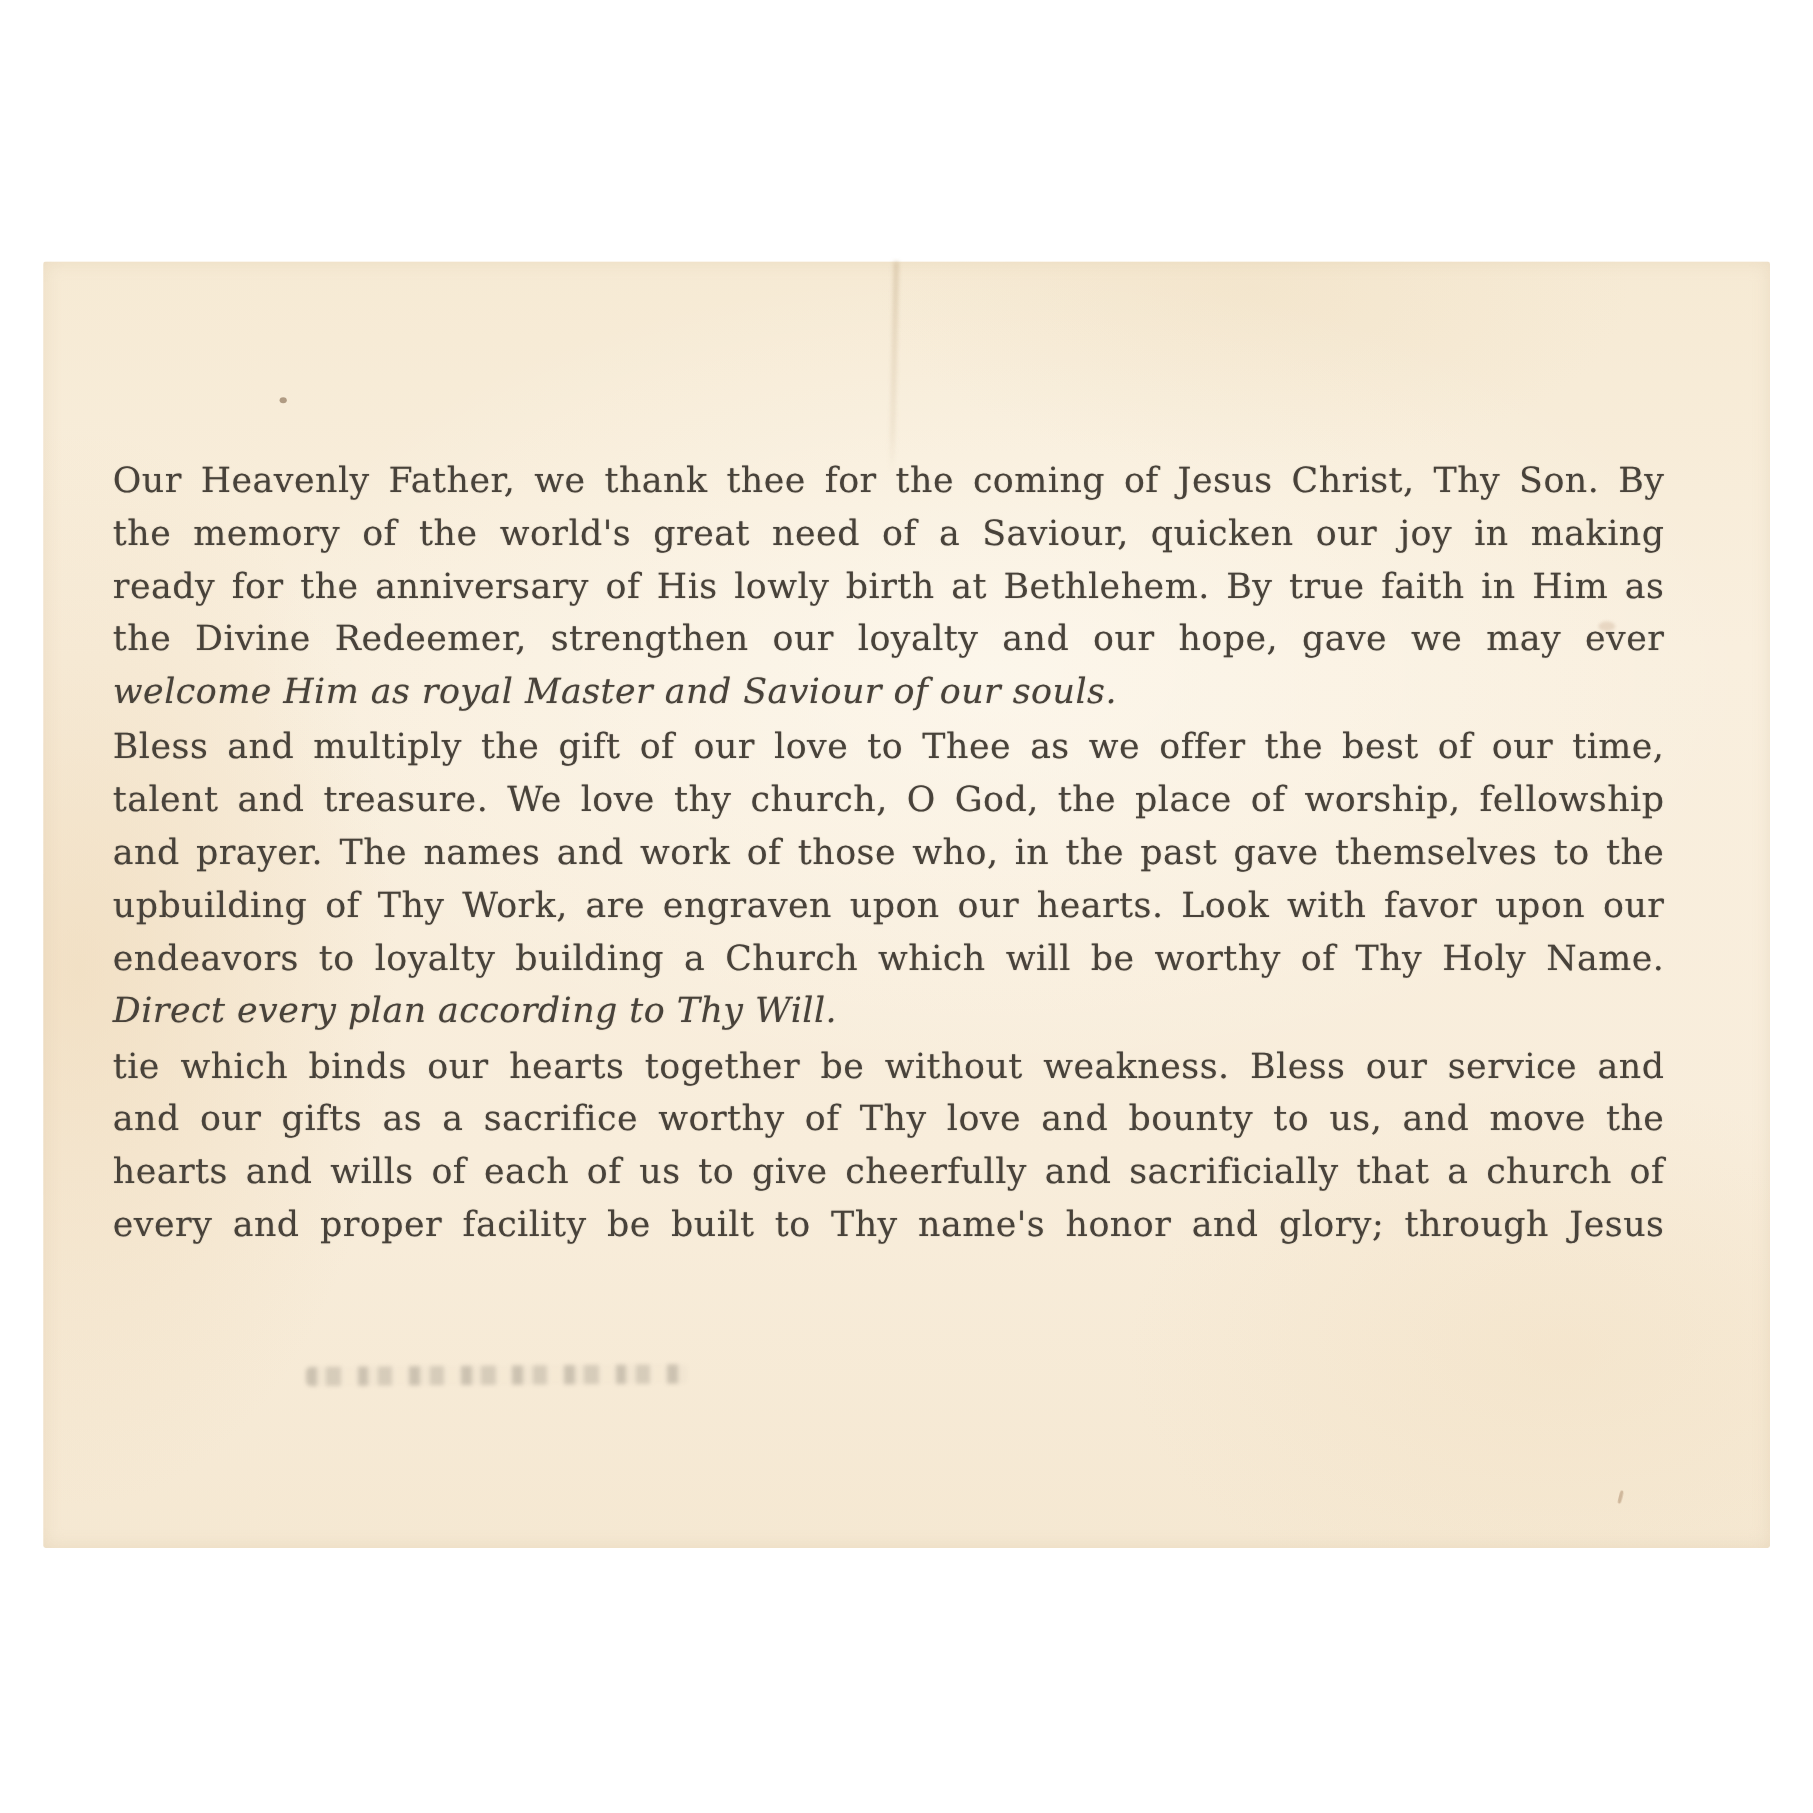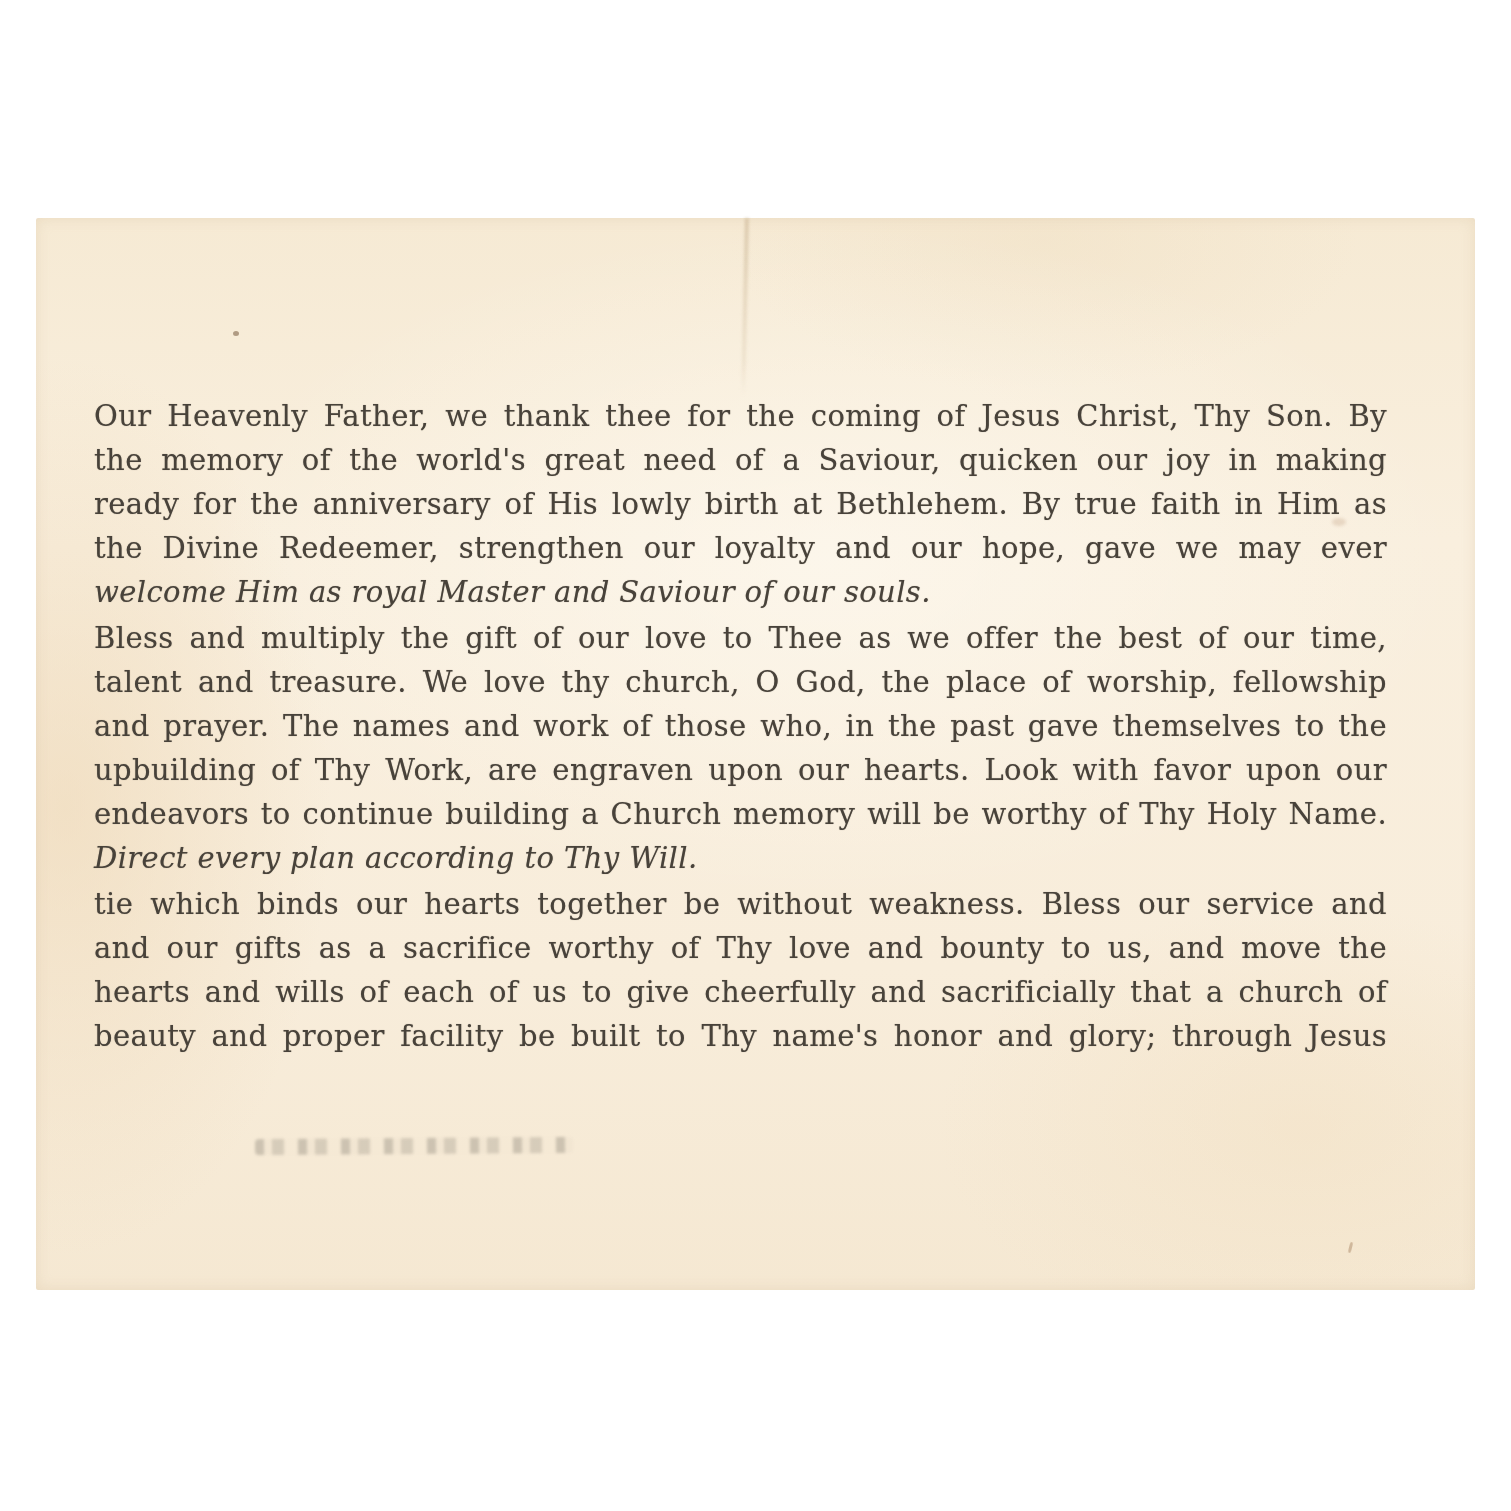--- a/index.html
+++ b/index.html
@@ -37,21 +37,21 @@
       rgba(198,176,142,0.55) 0%,
       rgba(205,184,152,0.40) 45%,
       rgba(212,192,162,0.28) 80%,
       rgba(212,192,162,0) 100%);
     filter: blur(1.6px);
     transform: rotate(1.2deg);
   }
   .content {
     position: absolute;
     left: 0;
-    top: 16px;
+    top: 0;
     right: 0;
     padding: 160px 88px 0 58px;
     color: #48423a;
     font-size: 29px;
     line-height: 44px;
     letter-spacing: 0.4px;
     text-shadow: 0 0 1px rgba(72,66,56,0.45);
   }
   .para { margin: 0; }
   .para + .para { margin-top: 2px; }
@@ -102,27 +102,27 @@
         <div class="line">ready for the anniversary of His lowly birth at Bethlehem.  By true faith in Him as</div>
         <div class="line">the Divine Redeemer, strengthen our loyalty and our hope, gave we may ever</div>
         <div class="line pl-last">welcome Him as royal Master and Saviour of our souls.</div>
       </div>
 
       <div class="para">
         <div class="line">Bless and multiply the gift of our love to Thee as we offer the best of our time,</div>
         <div class="line">talent and treasure.  We love thy church, O God, the place of worship, fellowship</div>
         <div class="line">and prayer.  The names and work of those who, in the past gave themselves to the</div>
         <div class="line">upbuilding of Thy Work, are engraven upon our hearts.  Look with favor upon our</div>
-        <div class="line">endeavors to continue building a Church memory will be worthy of Thy Holy Name.</div>
+        <div class="line">endeavors to loyalty building a Church which will be worthy of Thy Holy Name.</div>
         <div class="line pl-last">Direct every plan according to Thy Will.</div>
       </div>
 
       <div class="para">
         <div class="line">tie which binds our hearts together be without weakness.  Bless our service and</div>
         <div class="line">and our gifts as a sacrifice worthy of Thy love and bounty to us, and move the</div>
         <div class="line">hearts and wills of each of us to give cheerfully and sacrificially that a church of</div>
-        <div class="line">beauty and proper facility be built to Thy name's honor and glory; through Jesus</div>
+        <div class="line">every and proper facility be built to Thy name's honor and glory; through Jesus</div>
       </div>
     </div>
 
     <div class="smudge"></div>
   </div>
 </div>
 
 </body></html>

